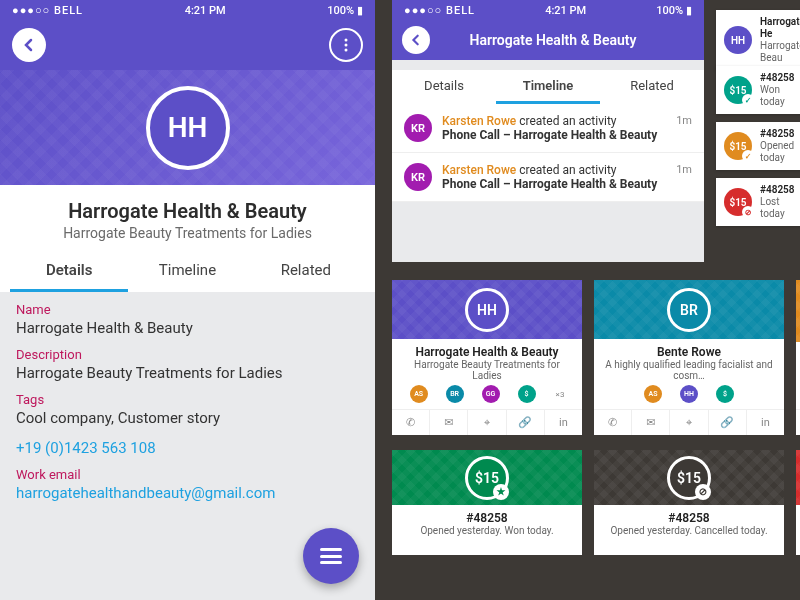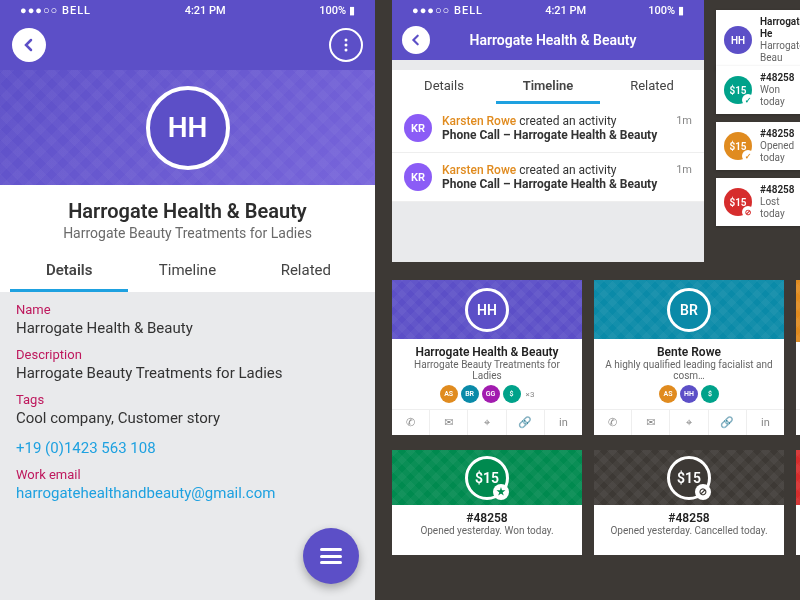--- a/index.html
+++ b/index.html
@@ -1,18 +1,18 @@
 <!DOCTYPE html>
 <html><head>
 <meta charset="utf-8">
 <style>
 *{box-sizing:border-box;margin:0;padding:0;font-family:-apple-system,BlinkMacSystemFont,'Segoe UI',Roboto,sans-serif}
 body{background:#3d3935;width:800px;height:600px;overflow:hidden;position:relative}
 .screen1{position:absolute;left:0;top:0;width:375px;height:600px;background:#e9eaec}
-.statusbar{height:20px;background:#5c4fc7;color:#fff;display:flex;align-items:center;justify-content:space-between;padding:0 20px;font-size:11px;font-weight:500}
+.statusbar{height:20px;background:#5c4fc7;color:#fff;display:flex;align-items:center;justify-content:space-between;padding:0 12px;font-size:11px;font-weight:500}
 .statusbar .dots{letter-spacing:1px}
 .header1{height:50px;background:#5c4fc7;display:flex;align-items:center;justify-content:space-between;padding:0 12px}
 .backbtn,.morebtn{width:34px;height:34px;border-radius:50%;background:#fff;display:flex;align-items:center;justify-content:center;color:#5c4fc7}
 .morebtn{background:transparent;border:2px solid #fff;color:#fff}
 .hero{height:115px;background:linear-gradient(135deg,#5c4fc7 0%,#7865db 100%);display:flex;align-items:center;justify-content:center;position:relative}
 .hero::before{content:'';position:absolute;inset:0;background-image:repeating-linear-gradient(45deg,rgba(255,255,255,.03) 0 8px,transparent 8px 16px),repeating-linear-gradient(-45deg,rgba(255,255,255,.03) 0 8px,transparent 8px 16px)}
 .avatar-lg{width:84px;height:84px;border-radius:50%;background:#5c4fc7;border:4px solid #fff;display:flex;align-items:center;justify-content:center;color:#fff;font-size:28px;font-weight:600;position:relative;z-index:1}
 .titleblock{background:#fff;text-align:center;padding:14px 10px 0}
 .titleblock h1{font-size:20px;font-weight:600;color:#2c2c2c}
 .titleblock p{font-size:14px;color:#6a6a6a;margin-top:2px}
@@ -27,21 +27,21 @@
 .fab-lines{width:22px;height:16px;display:flex;flex-direction:column;justify-content:space-between}
 .fab-lines span{height:3px;background:#fff;border-radius:2px}
 
 .screen2{position:absolute;left:392px;top:0;width:312px;height:262px;background:#e9eaec;overflow:hidden}
 .header2{height:40px;background:#5c4fc7;display:flex;align-items:center;padding:0 10px;gap:10px}
 .header2 .backbtn{width:28px;height:28px}
 .header2 .title{color:#fff;font-size:14px;font-weight:600;flex:1;text-align:center;padding-right:28px}
 .tabs2{display:flex;background:#fff}
 .tabs2 .tab{font-size:13px;padding:8px 0}
 .tl-item{display:flex;align-items:flex-start;padding:10px 12px;gap:10px;background:#fff;border-bottom:1px solid #eee}
-.tl-avatar{width:28px;height:28px;border-radius:50%;background:#8b5cf6;color:#fff;display:flex;align-items:center;justify-content:center;font-size:11px;font-weight:600;flex:none}
+.tl-avatar{width:28px;height:28px;border-radius:50%;background:#a21caf;color:#fff;display:flex;align-items:center;justify-content:center;font-size:11px;font-weight:600;flex:none}
 .tl-body{flex:1;font-size:12px;color:#333}
 .tl-body .who{color:#e08b1f;font-weight:500}
 .tl-time{font-size:11px;color:#888}
 
 .pill{position:absolute;background:#fff;display:flex;align-items:center;padding:6px 8px;gap:8px;box-shadow:0 1px 3px rgba(0,0,0,.2);width:96px;overflow:hidden}
 .pill .pa{width:28px;height:28px;border-radius:50%;display:flex;align-items:center;justify-content:center;color:#fff;font-size:10px;font-weight:600;position:relative;flex:none}
 .pill .pa .sub{position:absolute;right:-2px;bottom:-2px;width:12px;height:12px;border-radius:50%;background:#fff;display:flex;align-items:center;justify-content:center;font-size:8px}
 .pill .pt{font-size:10px;line-height:1.2}
 .pill .pt b{display:block;color:#222;font-weight:600}
 .pill .pt span{color:#666}
@@ -49,21 +49,21 @@
 .cardrow{position:absolute;left:392px;display:flex;gap:12px}
 .card{width:190px;height:155px;background:#fff;overflow:hidden;display:flex;flex-direction:column}
 .card.sm{width:190px;height:105px}
 .chead{height:62px;display:flex;align-items:center;justify-content:center;position:relative}
 .chead::before{content:'';position:absolute;inset:0;background-image:repeating-linear-gradient(45deg,rgba(255,255,255,.04) 0 6px,transparent 6px 12px),repeating-linear-gradient(-45deg,rgba(255,255,255,.04) 0 6px,transparent 6px 12px)}
 .chead.sm{height:55px}
 .cav{width:44px;height:44px;border-radius:50%;border:3px solid #fff;display:flex;align-items:center;justify-content:center;color:#fff;font-size:14px;font-weight:600;position:relative;z-index:1}
 .cav .sub{position:absolute;right:-3px;bottom:-3px;width:16px;height:16px;border-radius:50%;background:#fff;display:flex;align-items:center;justify-content:center;font-size:10px}
 .cbody{text-align:center;padding:6px 8px;font-size:10px;color:#666}
 .cbody h3{font-size:12px;color:#222;font-weight:600}
-.badgerow{display:flex;justify-content:center;gap:3px;margin-top:4px}
+.badgerow{display:flex;justify-content:center;gap:18px;margin-top:4px}
 .badge{width:18px;height:18px;border-radius:50%;display:flex;align-items:center;justify-content:center;color:#fff;font-size:7px;font-weight:600}
 .cactions{display:flex;border-top:1px solid #eee;margin-top:auto}
 .cactions span{flex:1;text-align:center;padding:6px 0;font-size:11px;color:#888;border-right:1px solid #eee}
 .cactions span:last-child{border-right:none}
 </style>
 </head>
 <body>
 
 <div class="screen1">
   <div class="statusbar">

